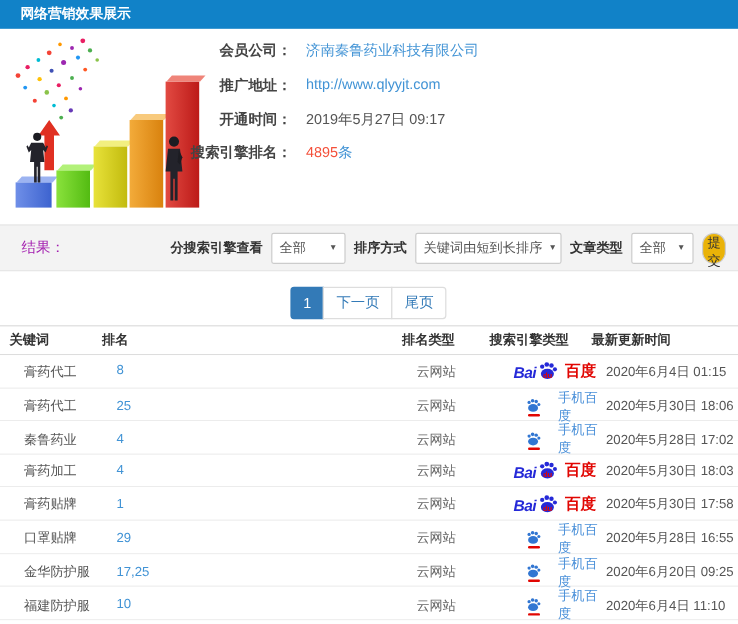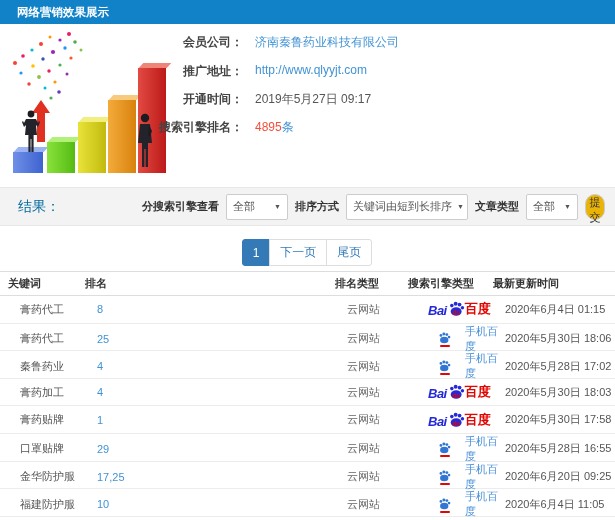--- a/index.html
+++ b/index.html
@@ -37,21 +37,21 @@
   .info-label { position:absolute; right:367px; font-weight:bold; color:#444; }
   .info-value { position:absolute; left:95px; color:#555; }
   .link { color:#4193d5; cursor:pointer; }
   .hl-red { color:#f4503a; }
   .hl-unit { color:#4193d5; }
 
   
   .filter-bar { position:absolute; left:0; top:187px; width:615px; height:39px;
     background:#f3f3f3; border-top:1px solid #e7e7e7; border-bottom:1px solid #e7e7e7;
     display:flex; align-items:center; }
-  .filter-section-label { position:absolute; left:18px; font-size:14px; color:#0369a1; }
+  .filter-section-label { position:absolute; left:18px; font-size:12px; color:#a21caf; }
   .filter-controls { position:absolute; right:10px; display:flex; align-items:center; gap:7px; }
   .filter-label { font-size:11px; font-weight:bold; color:#333; white-space:nowrap; }
   .fake-select { height:26px; background:#fff; border:1px solid #ccc; border-radius:2px;
     display:flex; align-items:center; justify-content:space-between; padding:0 6px;
     font-size:11px; color:#555; cursor:pointer; white-space:nowrap; }
   .sel-engine { width:62px; } .sel-sort { width:122px; } .sel-type { width:52px; }
   .caret { font-size:7px; color:#555; margin-left:5px; }
   .submit-btn { height:26px; width:20px; background:#eab308; border:1px solid #ccc; border-radius:13px;
     font-size:11px; color:#333; cursor:pointer; }
 
@@ -71,21 +71,21 @@
   .tr { display:grid; grid-template-columns:77px 250px 73px 85px auto; padding-left:20px;
     height:27.6px; align-items:center; border-bottom:1px solid #ececec; font-size:11px; color:#555;
     background:#fff; }
   .td.rank { color:#4193d5; cursor:pointer; }
   .td.ranktype { color:#666; }
   .td.date { color:#555; }
 
   
   .baidu-pc { display:inline-flex; align-items:flex-end; padding-left:8px; }
   .logo-bai { color:#2529d8; font-weight:bold; font-size:13px; font-style:italic; letter-spacing:-.5px; }
-  .logo-cn  { color:#e10602; font-weight:bold; font-size:13px; margin-left:0; }
+  .logo-cn  { color:#e10602; font-weight:bold; font-size:13px; margin-left:6px; }
   .paw-pc { margin:0 0 1px 1px; }
   .baidu-mobile { display:inline-flex; align-items:center; padding-left:18px; gap:14px; }
   .mpaw-wrap { display:inline-flex; flex-direction:column; align-items:center; margin-top:2px; }
   .red-underline { width:10px; height:2px; background:#e10602; margin-top:1px; border-radius:1px; }
   .mobile-label { color:#4a90d9; font-size:11px; }
 </style>
 </head>
 <body>
 
 <div id="app">
@@ -358,21 +358,21 @@
                   <circle cx="9" cy="2.8" r="2.3" fill="#3176d2"></circle>
             <circle cx="13.6" cy="3.8" r="2.2" fill="#3176d2"></circle>
                   <circle cx="17" cy="7.6" r="2" fill="#3176d2"></circle>
             <ellipse cx="9.6" cy="12" rx="6.4" ry="5" fill="#3176d2"></ellipse>
           </svg>
           <span class="red-underline"></span>
         </span>
         <span class="mobile-label">手机百度</span>
       </span>
     </div>
-    <div class="td date">2020年6月4日 11:05</div>
+    <div class="td date">2020年6月4日 11:10</div>
   </div>
         <div class="tr">
     <div class="td keyword"></div>
     <div class="td rank"></div>
     <div class="td ranktype"></div>
 
     <div class="td date"></div>
   </div>
       </div>
   </div>

